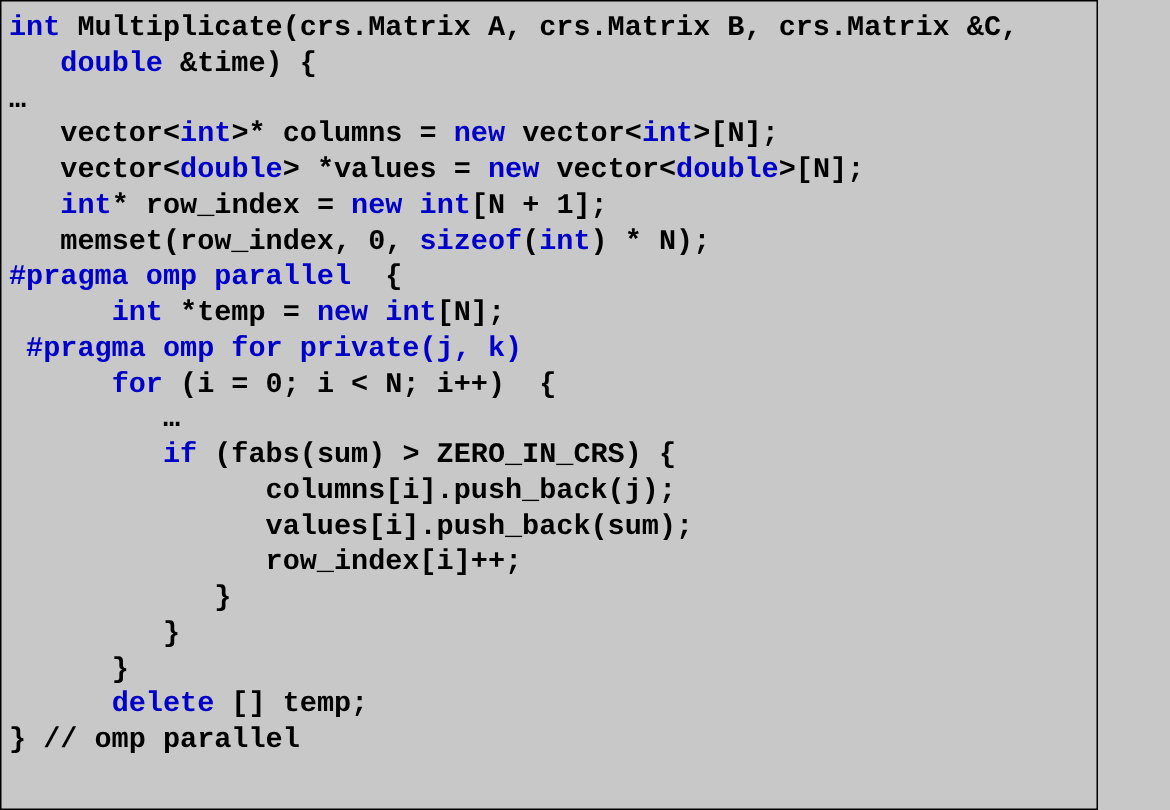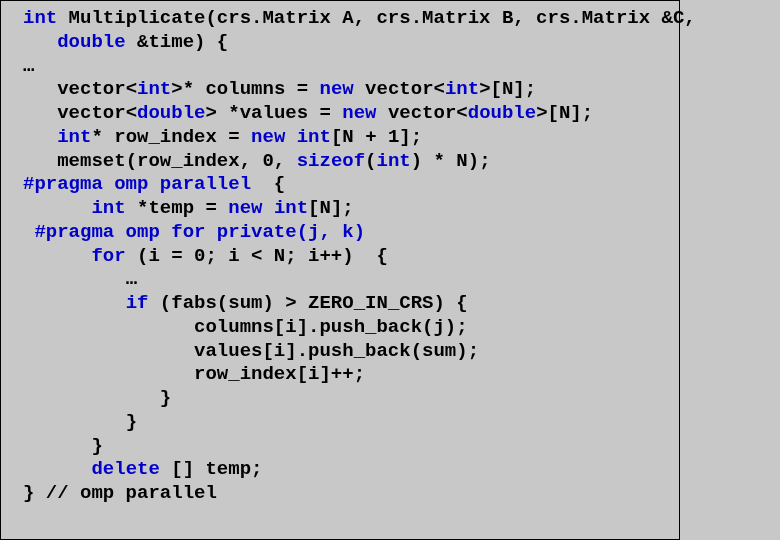--- a/index.html
+++ b/index.html
@@ -11,24 +11,24 @@
   }
   body {
     background: #c8c8c8;
     font-family: "Courier New", Courier, monospace;
     font-size: 19px;
     line-height: 1.25;
     font-weight: bold;
   }
   .code-container {
     box-sizing: border-box;
-    width: 680px;
+    width: 732px;
     height: 540px;
     border: 1px solid #000;
-    padding: 6px 22px;
+    padding: 6px 5px;
     white-space: pre;
   }
   .kw   { color: #0000c8; } 
   .plain{ color: #000000; }
 </style>
 </head>
 <body>
 
 <div class="code-container" id="code-block"><div><span class="plain"></span><span class="kw">int</span><span class="plain"> Multiplicate(crs.Matrix A, crs.Matrix B, crs.Matrix &amp;C,</span></div><div><span class="plain">   </span><span class="kw">double</span><span class="plain"> &amp;time) {</span></div><div><span class="plain"></span><span class="plain">…</span></div><div><span class="plain">   </span><span class="plain">vector&lt;</span><span class="kw">int</span><span class="plain">&gt;* columns = </span><span class="kw">new</span><span class="plain"> vector&lt;</span><span class="kw">int</span><span class="plain">&gt;[N];</span></div><div><span class="plain">   </span><span class="plain">vector&lt;</span><span class="kw">double</span><span class="plain">&gt; *values = </span><span class="kw">new</span><span class="plain"> vector&lt;</span><span class="kw">double</span><span class="plain">&gt;[N];</span></div><div><span class="plain">   </span><span class="kw">int</span><span class="plain">* row_index = </span><span class="kw">new</span><span class="plain"> </span><span class="kw">int</span><span class="plain">[N + 1];</span></div><div><span class="plain">   </span><span class="plain">memset(row_index, 0, </span><span class="kw">sizeof</span><span class="plain">(</span><span class="kw">int</span><span class="plain">) * N);</span></div><div><span class="plain"></span><span class="kw">#pragma omp parallel</span><span class="plain">  {</span></div><div><span class="plain">      </span><span class="kw">int</span><span class="plain"> *temp = </span><span class="kw">new</span><span class="plain"> </span><span class="kw">int</span><span class="plain">[N];</span></div><div><span class="plain"></span><span class="plain"> </span><span class="kw">#pragma omp for private(j, k)</span></div><div><span class="plain">      </span><span class="kw">for</span><span class="plain"> (i = 0; i &lt; N; i++)  {</span></div><div><span class="plain">         </span><span class="plain">…</span></div><div><span class="plain">         </span><span class="kw">if</span><span class="plain"> (fabs(sum) &gt; ZERO_IN_CRS) {</span></div><div><span class="plain">               </span><span class="plain">columns[i].push_back(j);</span></div><div><span class="plain">               </span><span class="plain">values[i].push_back(sum);</span></div><div><span class="plain">               </span><span class="plain">row_index[i]++;</span></div><div><span class="plain">            </span><span class="plain">}</span></div><div><span class="plain">         </span><span class="plain">}</span></div><div><span class="plain">      </span><span class="plain">}</span></div><div><span class="plain">      </span><span class="kw">delete</span><span class="plain"> [] temp;</span></div><div><span class="plain"></span><span class="plain">} // omp parallel</span></div></div>
 

